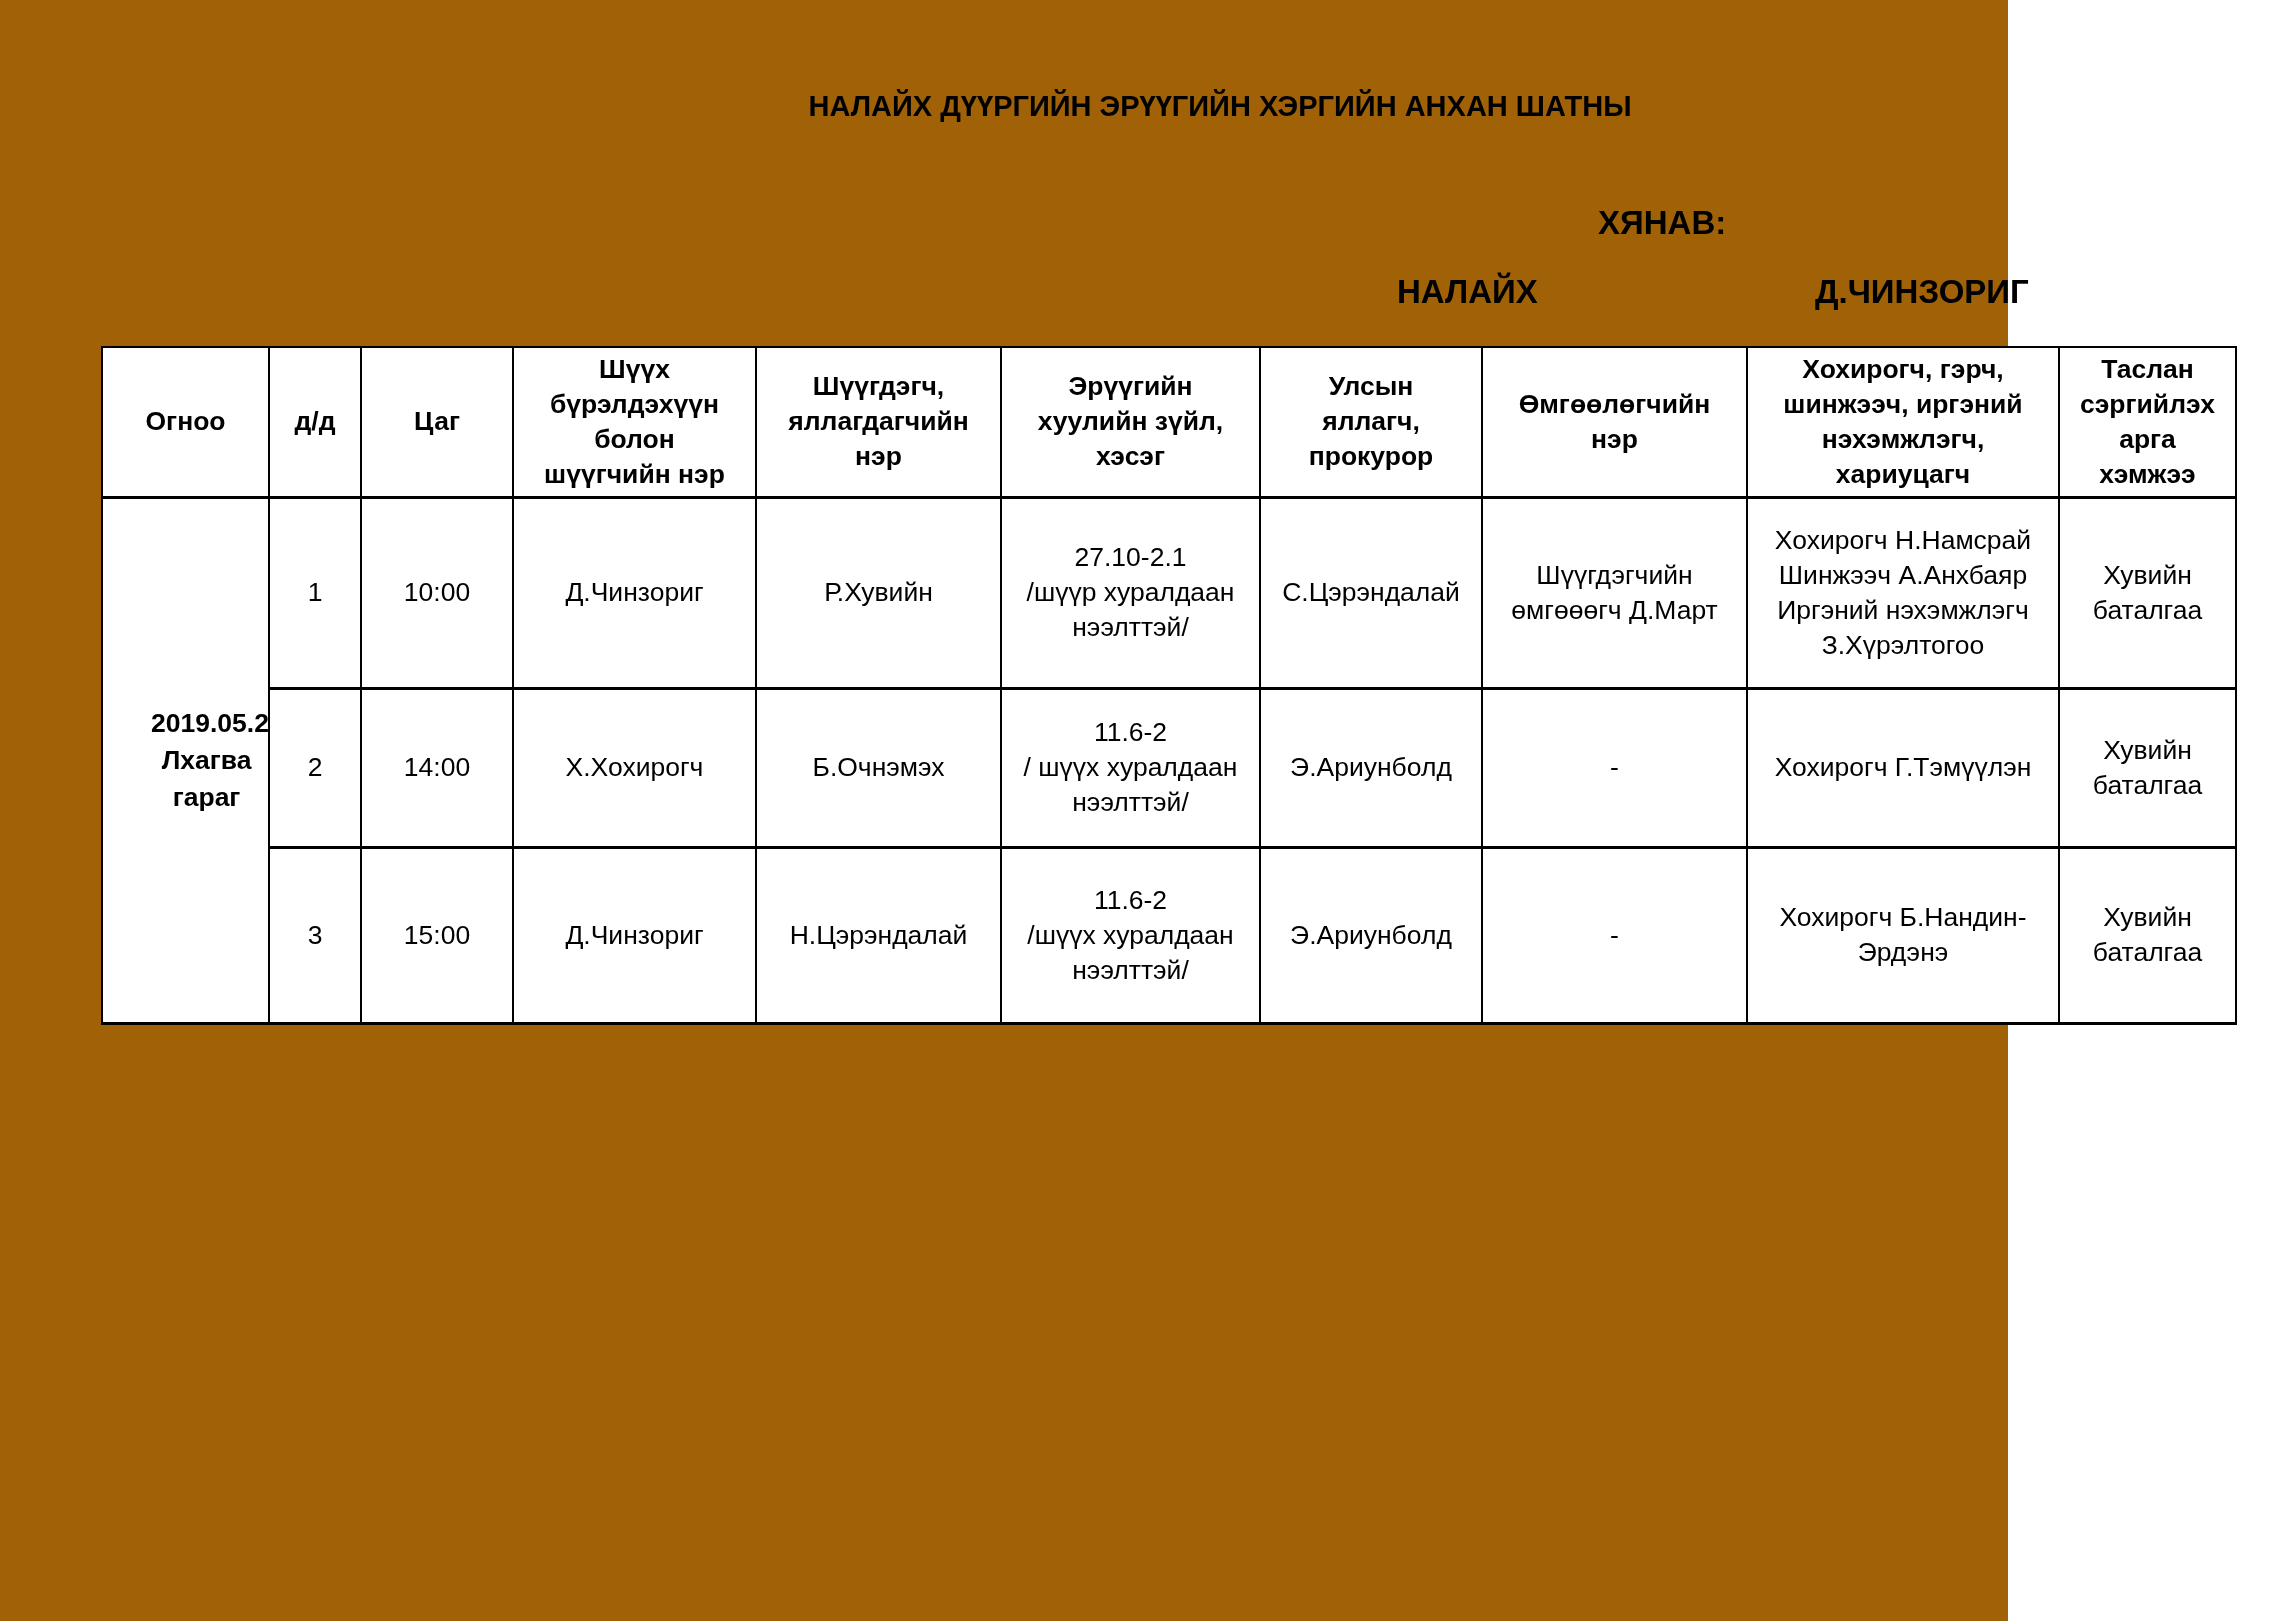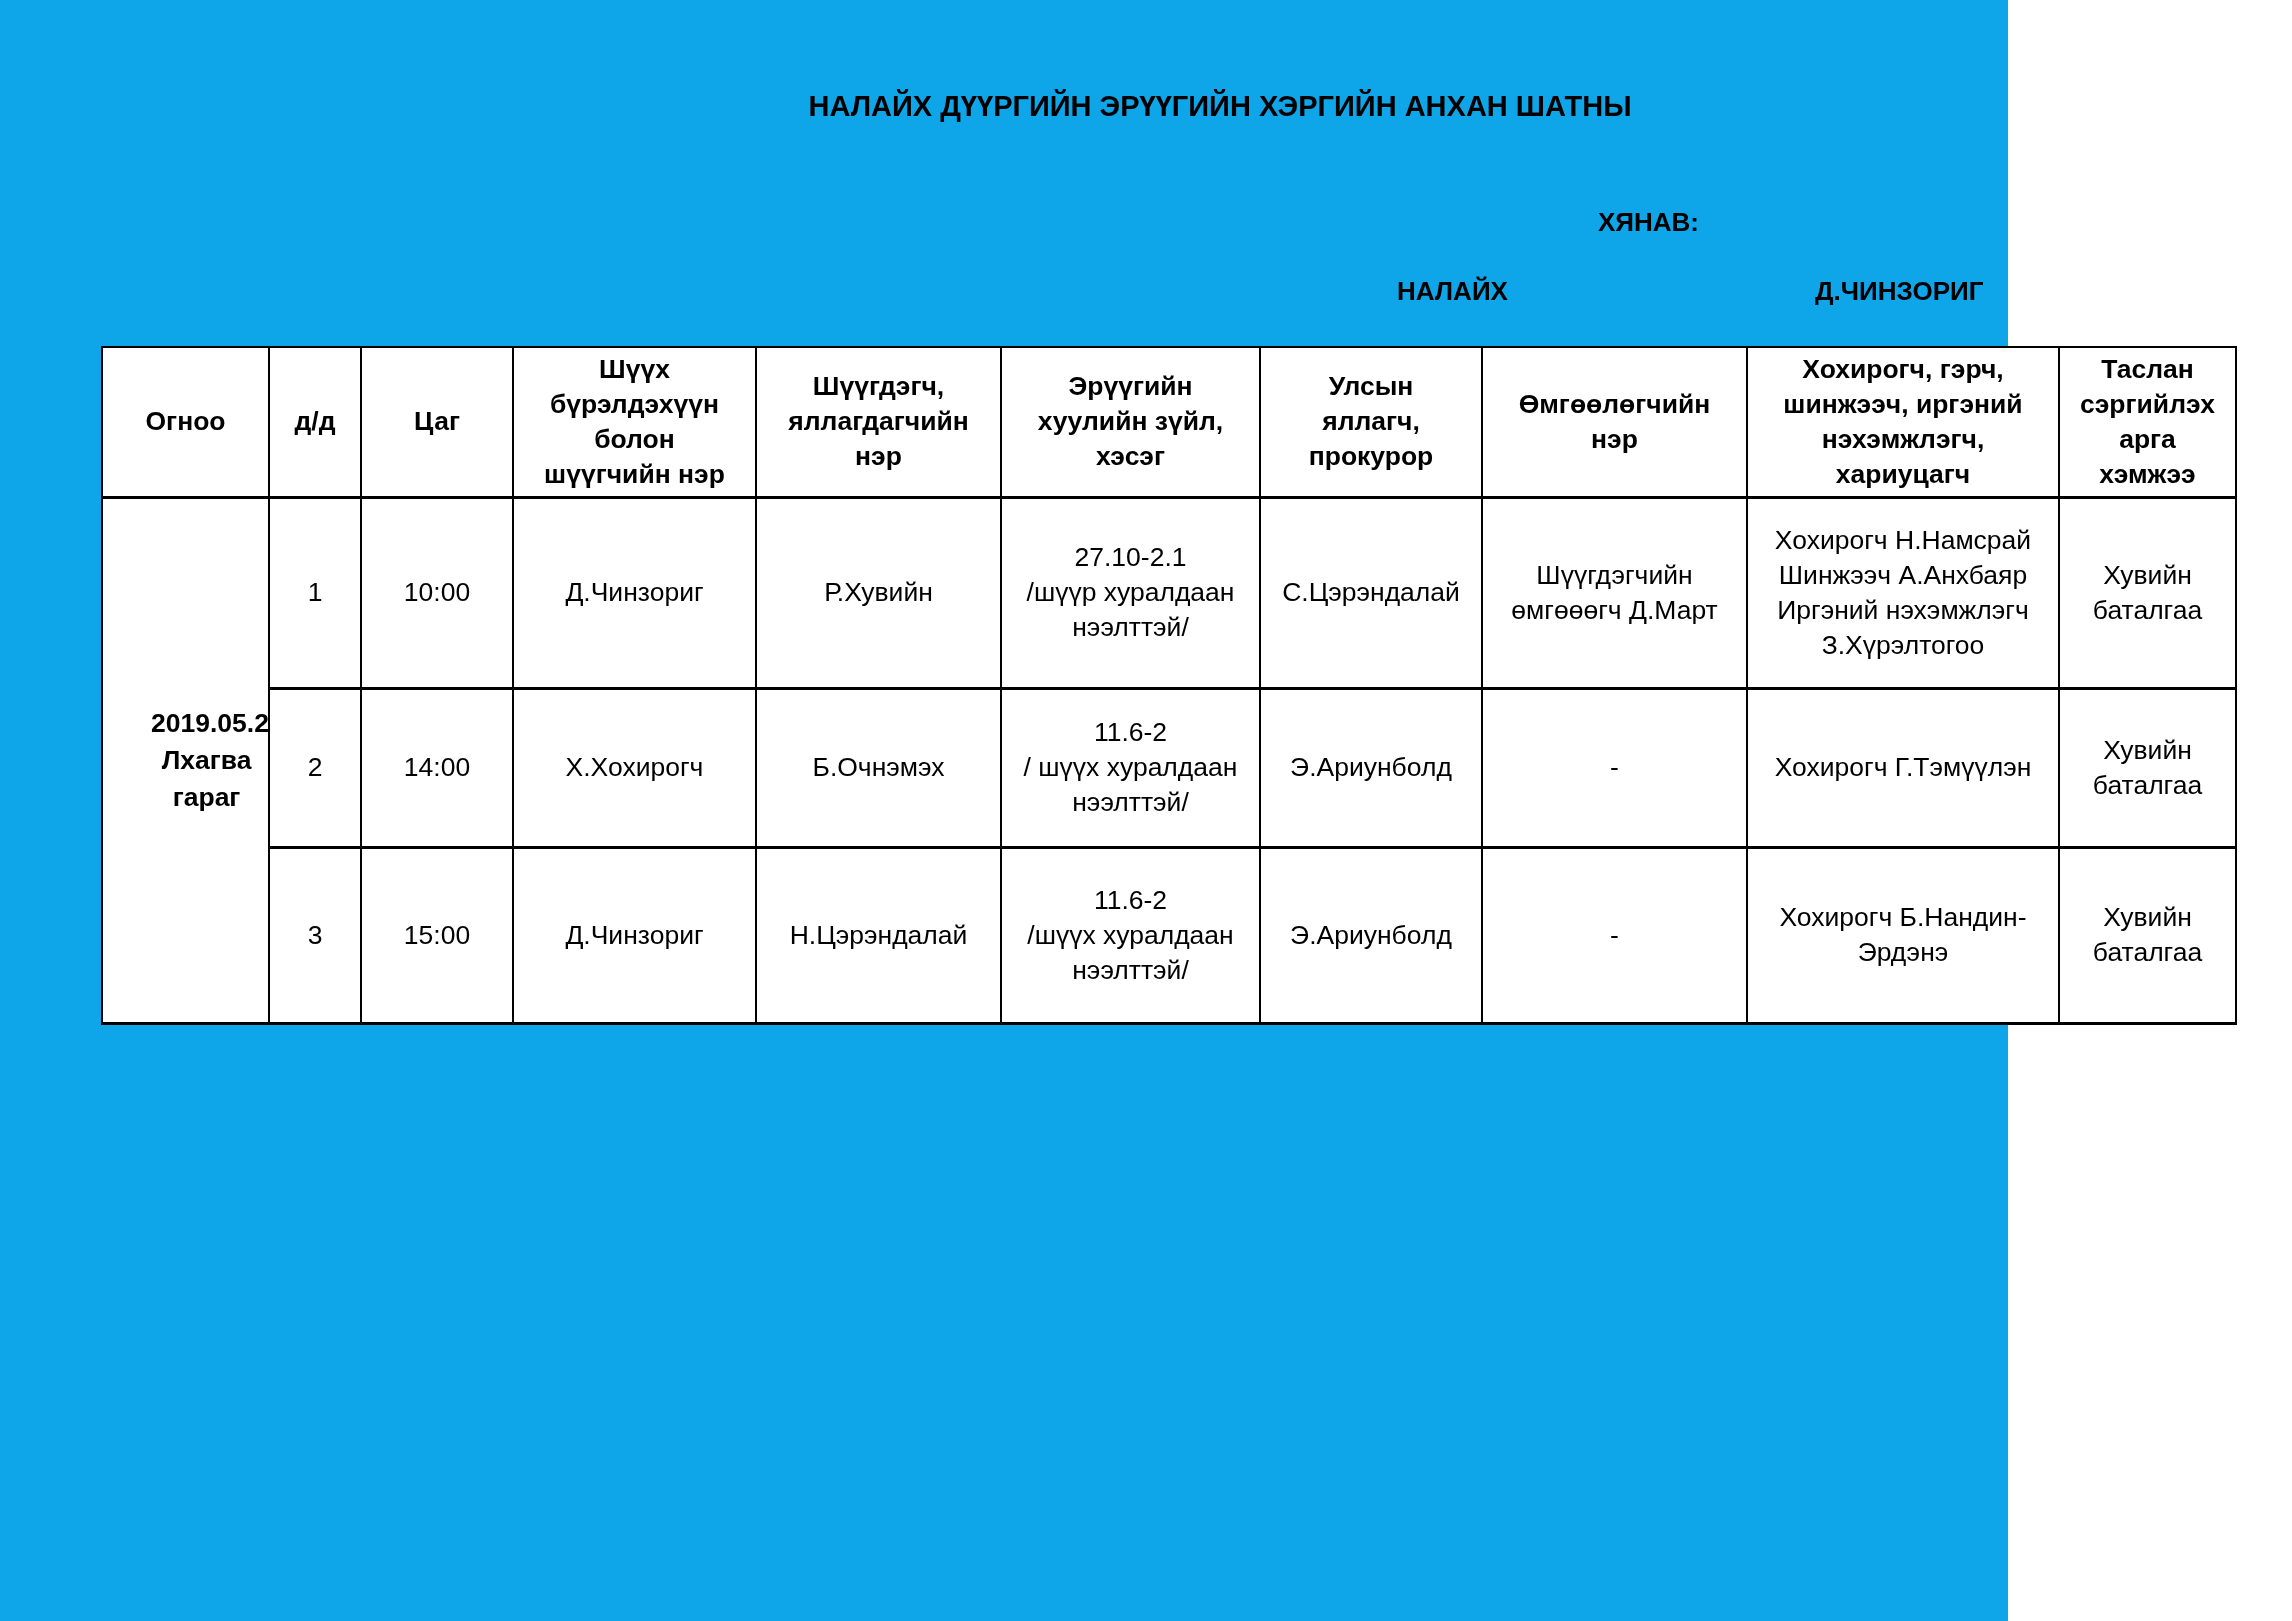--- a/index.html
+++ b/index.html
@@ -1,40 +1,40 @@
 <!DOCTYPE html>
 <html><head>
 <meta charset="utf-8">
 <style>
   html, body { margin: 0; padding: 0; background: #ffffff; }
   .page {
     position: relative;
     width: 2008px;
     height: 1621px;
-    background: #0ea5e9;
+    background: #a16207;
     color: #000000;
     font-family: "Liberation Sans", sans-serif;
   }
   .title-block {
     position: absolute;
     top: 88px;
     left: 529px;
     width: 1382px;
     text-align: center;
   }
   .title-line {
     font-weight: bold;
     font-size: 29px;
     line-height: 37px;
     white-space: pre;
   }
   .annot {
     position: absolute;
     font-weight: bold;
-    font-size: 26px;
+    font-size: 33px;
     line-height: 33px;
     white-space: pre;
   }
   .reviewed-label   { left: 1598px; top: 206px; }
   .signature-role   { left: 1397px; top: 275px; }
   .signature-name   { left: 1815px; top: 275px; }
 
   table.schedule {
     position: absolute;
     left: 101px;

